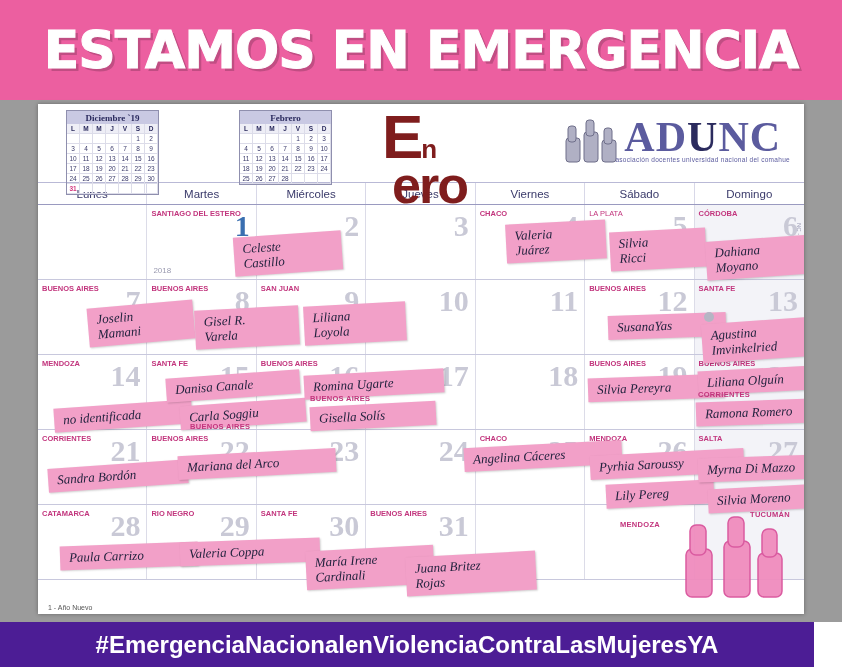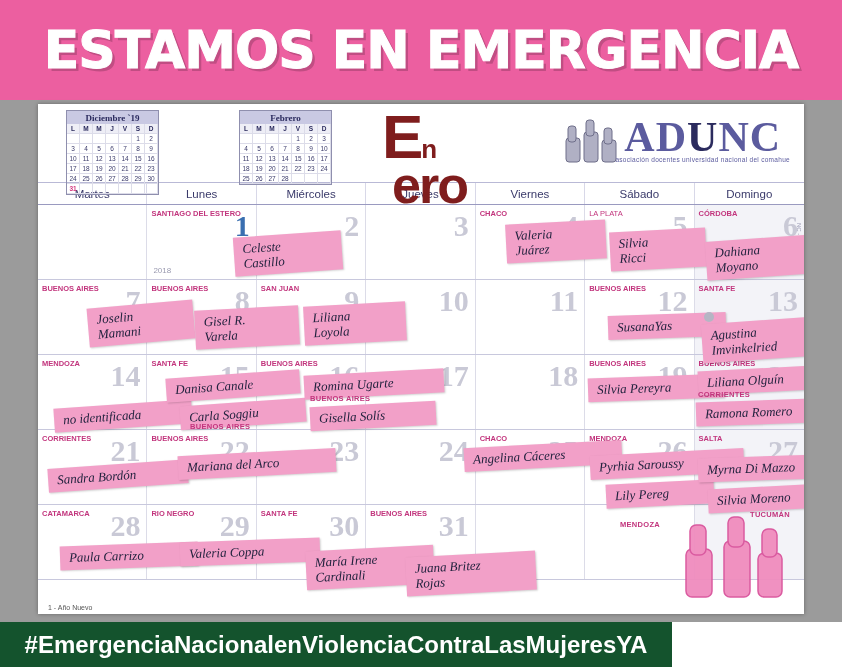--- a/index.html
+++ b/index.html
@@ -21,22 +21,22 @@
     font-weight:bold;
     font-size:52px;
     letter-spacing:-1px;
     color:#ffffff;
     text-shadow:3px 3px 0 rgba(0,0,0,.18);
     -webkit-text-stroke:1px #ffffff;
     white-space:nowrap;
   }
   
   .footer{
-    position:absolute;left:0;bottom:0;width:672px;height:45px;
-    background:#14532d;
+    position:absolute;left:0;bottom:0;width:814px;height:45px;
+    background:#4c1d95;
     display:flex;align-items:center;justify-content:center;
   }
   .footer-title{
     font-family:"Liberation Sans", sans-serif;
     font-weight:bold;font-size:24px;color:#ffffff;white-space:nowrap;
   }
   
   .backdrop{
     position:absolute;left:0;top:100px;width:842px;height:522px;
     background:#9b9b9b;
@@ -297,22 +297,22 @@
 
     <div class="logo">
       <div class="logo-main">
         <span>AD</span><span class="hand">U</span><span>NC</span>
       </div>
       <div class="logo-sub">asociación docentes universidad nacional del comahue</div>
     </div>
   </div>
 
   <div class="dow" id="dow">
+      <div>Lunes</div>
       <div>Martes</div>
-      <div>Lunes</div>
       <div>Miércoles</div>
       <div>Jueves</div>
       <div>Viernes</div>
       <div>Sábado</div>
       <div>Domingo</div>
     </div>
 
   <div class="weeks" id="weeks">
       <div class="wk">
         <div class="cell"></div>

